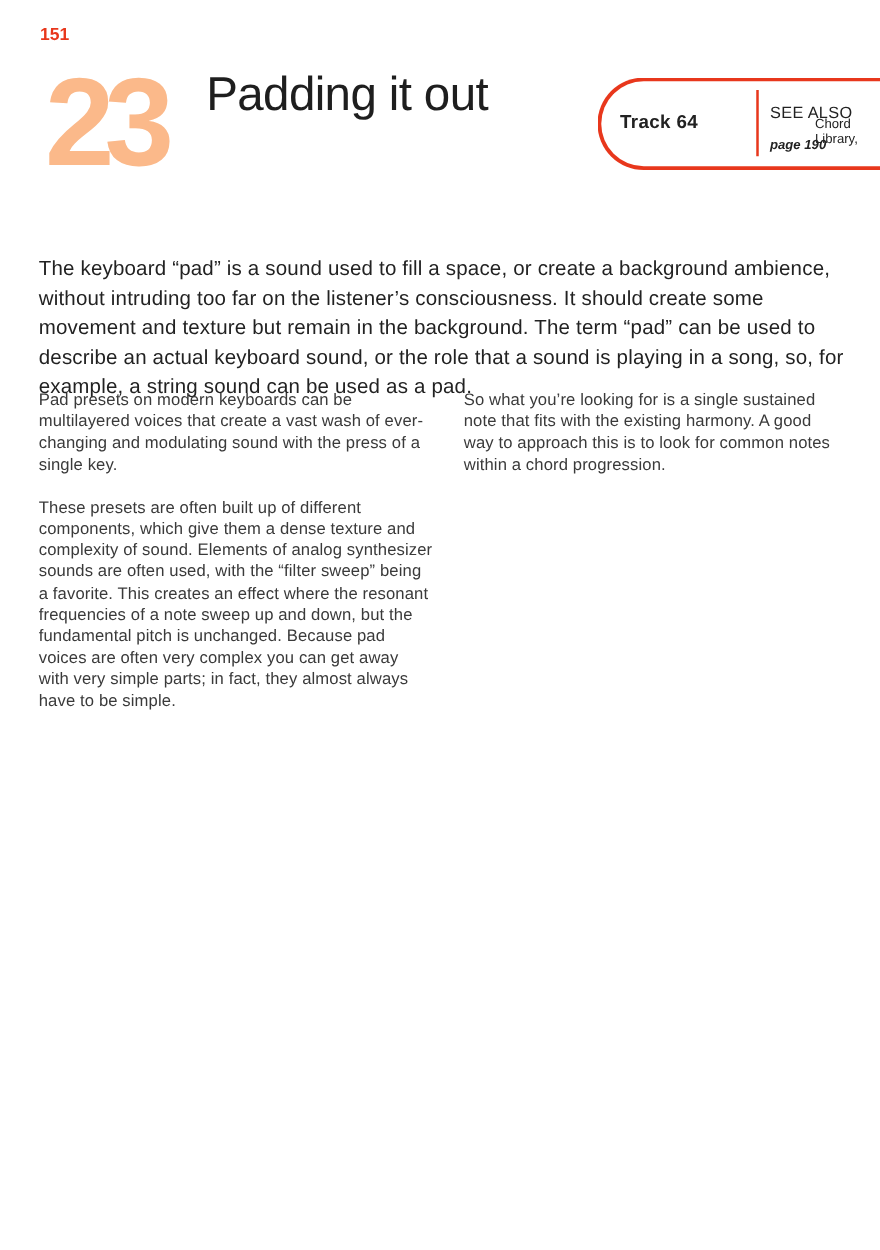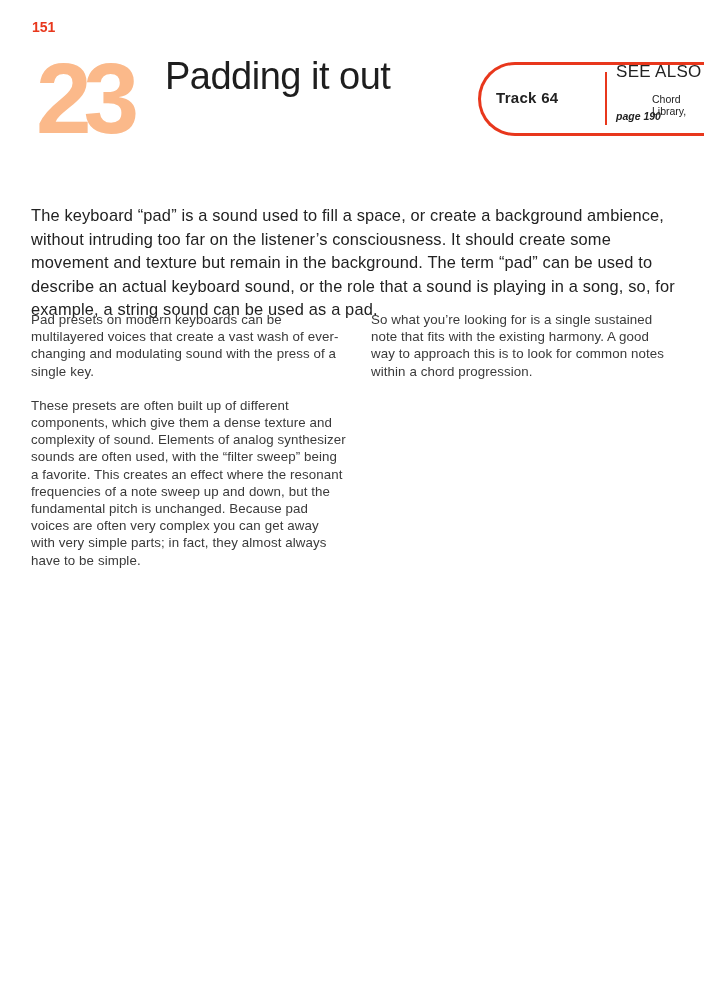--- a/index.html
+++ b/index.html
@@ -3,21 +3,21 @@
 <meta charset="utf-8">
 <style>
   html, body { margin:0; padding:0; }
   body { width:704px; height:1000px; background:#ffffff; position:relative; overflow:hidden; font-family:"Liberation Sans", sans-serif; color:#222; }
   .page-num { position:absolute; left:32px; top:19px; font-size:14px; font-weight:bold; color:#e8371c; }
   .chapter-num { position:absolute; left:24px; top:48px; font-size:100px; font-weight:bold; color:#fbb98a; letter-spacing:-8px; line-height:100px; font-family:Liberation Sans, sans-serif;margin-left:12px; }
   .title { position:absolute; left:165px; top:55px; font-size:38px; font-weight:normal; color:#1e1e1e; letter-spacing:-0.5px; }
   .track-box { position:absolute; left:478px; top:62px; width:260px; height:74px; border:3px solid #e8371c; border-right:none; border-radius:40px 0 0 40px; box-sizing:border-box; }
   .track-label { position:absolute; left:496px; top:89px; font-size:15px; font-weight:bold; color:#222; letter-spacing:0.3px; }
   .divider { position:absolute; left:605px; top:72px; width:2px; height:53px; background:#e8371c; }
-  .see-also { position:absolute; left:616px; top:62px; font-size:17px; color:#222; letter-spacing:0.3px; }
+  .see-also { position:absolute; left:616px; top:82px; font-size:13px; color:#222; letter-spacing:0.3px; }
   .see-link { position:absolute; left:652px; top:93px; font-size:10.5px; font-weight:normal; color:#222; }
   .see-page { position:absolute; left:616px; top:110px; font-size:10.5px; font-weight:bold; font-style:italic; color:#222; }
   .intro { position:absolute; left:31px; top:172px; width:650px; font-size:16.4px; line-height:23.6px; color:#222; letter-spacing:0.15px;margin-top:32px; }
   .col { position:absolute; top:311px; font-size:13.3px; line-height:17.2px; color:#3a3a3a; letter-spacing:0.1px; }
   .col p { margin:0 0 17px 0; }
   .col-left { left:31px; width:315px; }
   .col-right { left:371px; width:300px; }
 </style>
 </head>
 <body>

